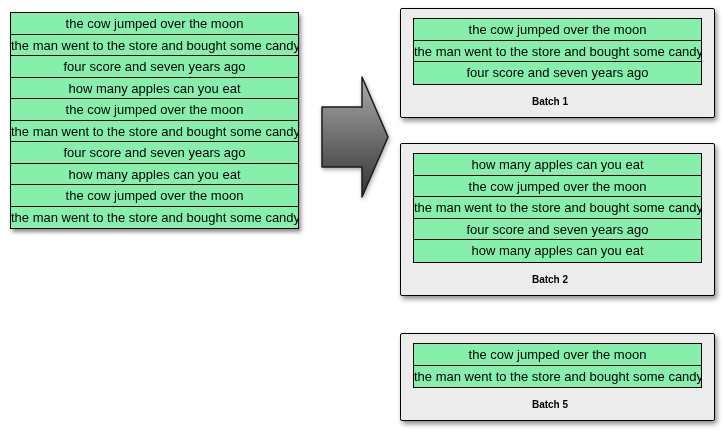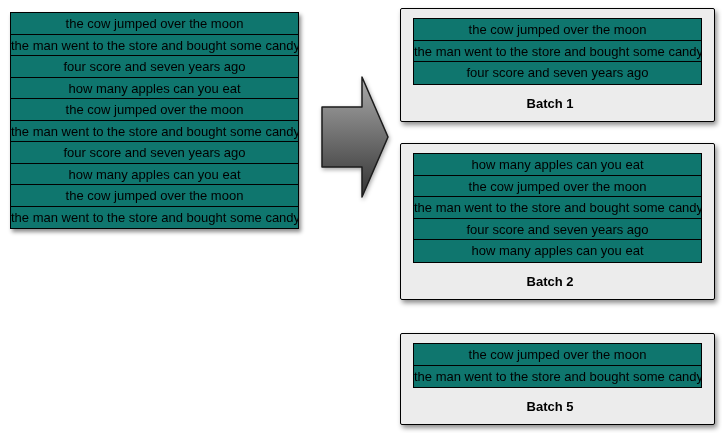--- a/index.html
+++ b/index.html
@@ -27,21 +27,21 @@
 
   .sentence-row {
     height: 21.5px;
     line-height: 21.5px;
     text-align: center;
     font-size: 13px;
     color: #000000;
     border-bottom: 1px solid #000000;
     white-space: nowrap;
     overflow: hidden;
-    background: #0f766e;
+    background: #86efac;
   }
   .sentence-row:last-child { border-bottom: none; }
 
   
   .arrow-wrap {
     position: absolute;
     left: 316px;
     top: 74px;
     width: 76px;
     height: 126px;
@@ -63,21 +63,21 @@
   .batch-box.b3 { top: 333px; }
 
   .batch-table {
     margin: 9px 12px 0 12px;
     background: #ffffff;
     border: 1px solid #000000;
   }
 
   .batch-label {
     text-align: center;
-    font-size: 13px;
+    font-size: 10px;
     font-weight: bold;
     color: #000000;
     padding: 11px 15px 10px 0;
   }
 </style>
 </head>
 <body>
 
 <div class="canvas">
 

